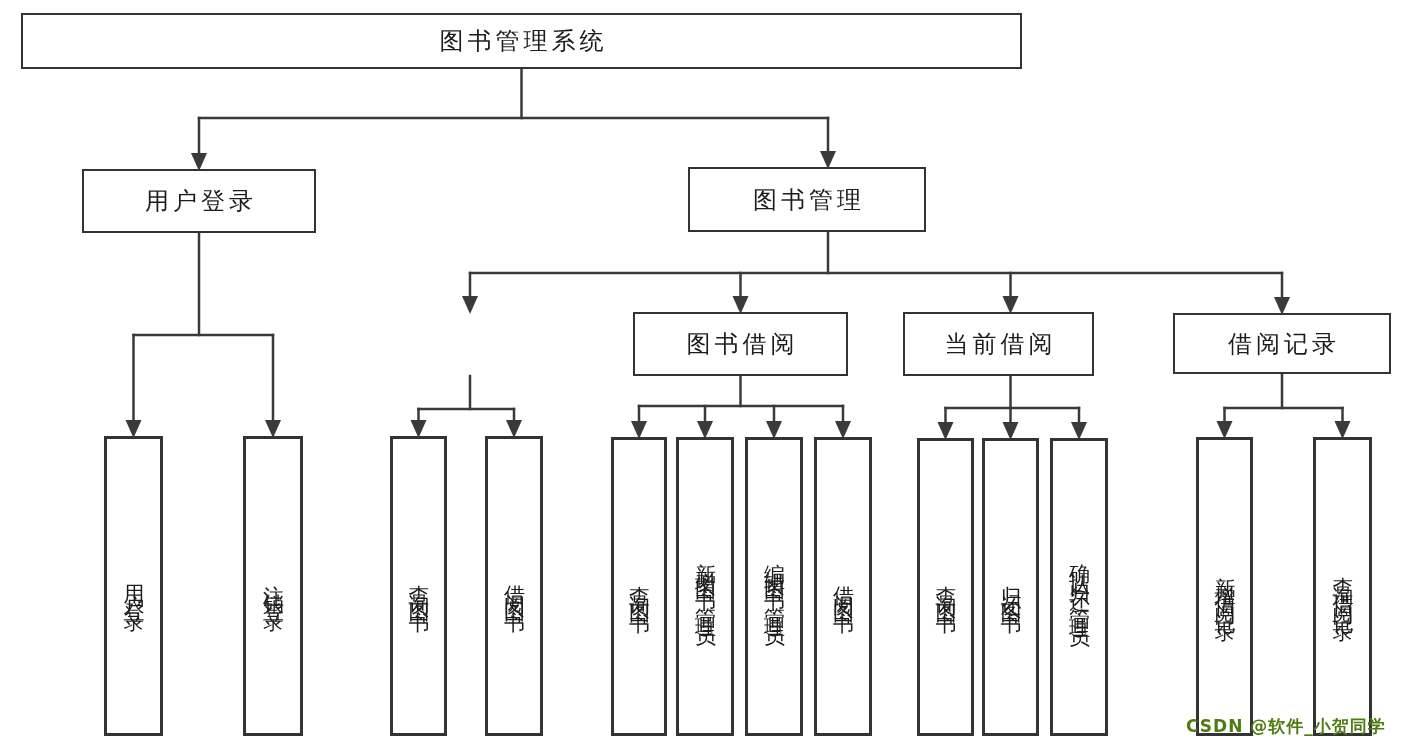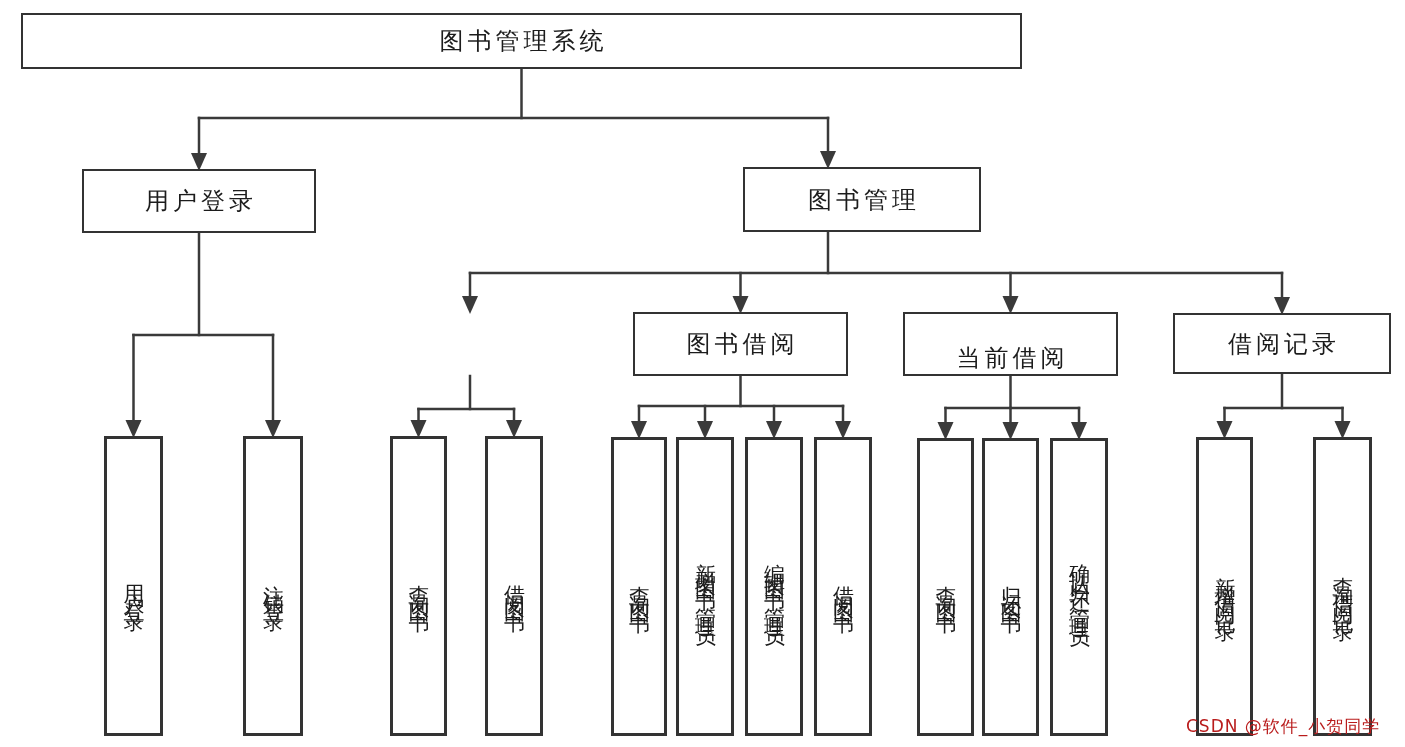--- a/index.html
+++ b/index.html
@@ -99,34 +99,34 @@
       <polygon points="1002.5,422 1018.5,422 1010.5,440" fill="#3a3a3a"></polygon>
       <line x1="1079" y1="408" x2="1079" y2="423" stroke="#3a3a3a" stroke-width="2.5" stroke-linecap="square"></line>
       <polygon points="1071,422 1087,422 1079,440" fill="#3a3a3a"></polygon>
       <line x1="1282" y1="374" x2="1282" y2="408" stroke="#3a3a3a" stroke-width="2.5" stroke-linecap="square"></line>
       <line x1="1224.5" y1="408" x2="1342.5" y2="408" stroke="#3a3a3a" stroke-width="2.5" stroke-linecap="square"></line>
       <line x1="1224.5" y1="408" x2="1224.5" y2="422" stroke="#3a3a3a" stroke-width="2.5" stroke-linecap="square"></line>
       <polygon points="1216.5,421 1232.5,421 1224.5,439" fill="#3a3a3a"></polygon>
       <line x1="1342.5" y1="408" x2="1342.5" y2="422" stroke="#3a3a3a" stroke-width="2.5" stroke-linecap="square"></line>
       <polygon points="1334.5,421 1350.5,421 1342.5,439" fill="#3a3a3a"></polygon>
     </svg>
-  <div class="watermark" style="color: #b91c1c;">CSDN @软件_小贺同学</div>
+  <div class="watermark" style="color: #4d7c0f; font-weight: bold;">CSDN @软件_小贺同学</div>
 <div class="node" style="left: 21px; top: 13px; width: 1001px; height: 56px; border-color: rgb(51, 51, 51); background: rgb(255, 255, 255); color: rgb(28, 28, 28);">
       <span>图书管理系统</span>
     </div>
     <div class="node" style="left: 82px; top: 169px; width: 234px; height: 64px; border-color: rgb(51, 51, 51); background: rgb(255, 255, 255); color: rgb(28, 28, 28);">
       <span>用户登录</span>
     </div>
-    <div class="node" style="left: 743px; top: 167px; width: 238px; height: 65px; border-color: rgb(51, 51, 51); background: rgb(255, 255, 255); color: rgb(28, 28, 28); text-align: center;">
+    <div class="node" style="left: 688px; top: 167px; width: 238px; height: 65px; border-color: rgb(51, 51, 51); background: rgb(255, 255, 255); color: rgb(28, 28, 28); text-align: center;">
       <span>图书管理</span>
     </div>
     <div class="node" style="left: 633px; top: 312px; width: 215px; height: 64px; border-color: rgb(51, 51, 51); background: rgb(255, 255, 255); color: rgb(28, 28, 28);">
       <span>图书借阅</span>
     </div>
-    <div class="node" style="left: 903px; top: 312px; width: 215px; height: 64px; border-color: rgb(51, 51, 51); background: rgb(255, 255, 255); color: rgb(28, 28, 28); align-items: flex-end;">
+    <div class="node" style="left: 903px; top: 312px; width: 191px; height: 64px; border-color: rgb(51, 51, 51); background: rgb(255, 255, 255); color: rgb(28, 28, 28);">
       <span>当前借阅</span>
     </div>
     <div class="node" style="left: 1173px; top: 313px; width: 218px; height: 61px; border-color: rgb(51, 51, 51); background: rgb(255, 255, 255); color: rgb(28, 28, 28);">
       <span>借阅记录</span>
     </div>
     <div class="node vertical" style="left: 104px; top: 436px; width: 59px; height: 300px; border-color: rgb(51, 51, 51); background: rgb(255, 255, 255); color: rgb(28, 28, 28);">
       <span>用户登录</span>
     </div>
     <div class="node vertical" style="left: 243px; top: 436px; width: 60px; height: 300px; border-color: rgb(51, 51, 51); background: rgb(255, 255, 255); color: rgb(28, 28, 28);">
       <span>注销登录</span>

